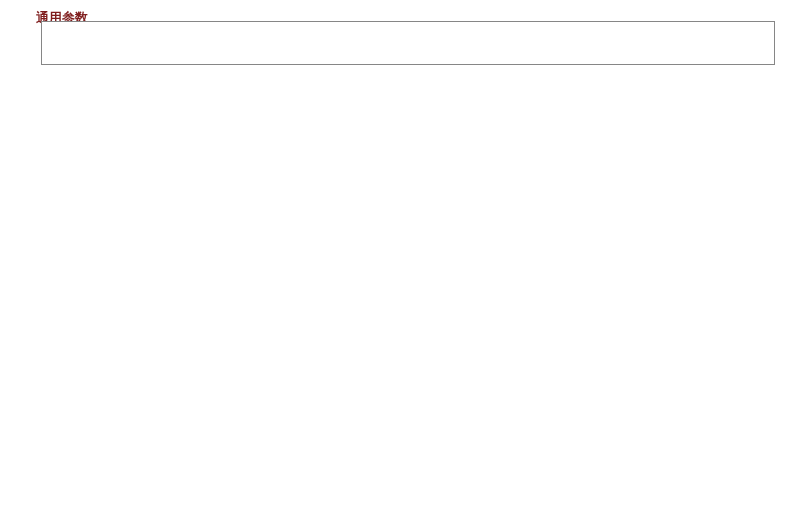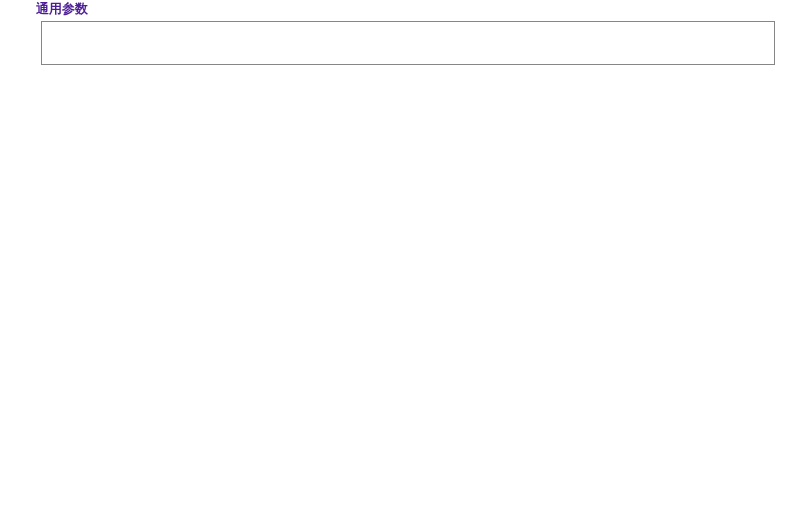--- a/index.html
+++ b/index.html
@@ -12,24 +12,24 @@
   }
   .page {
     position: relative;
     width: 801px;
     height: 518px;
     overflow: hidden;
   }
   .page-title {
     position: absolute;
     left: 36px;
-    top: 0;
+    top: 9px;
     font-size: 13px;
     font-weight: bold;
-    color: #4c1d95;
+    color: #7f1d1d;
   }
   table.params {
     position: absolute;
     left: 41px;
     top: 21px;
     width: 732px;
     table-layout: fixed;
     border-collapse: separate;
     border-spacing: 2px;
     border: 1px solid #868686;

